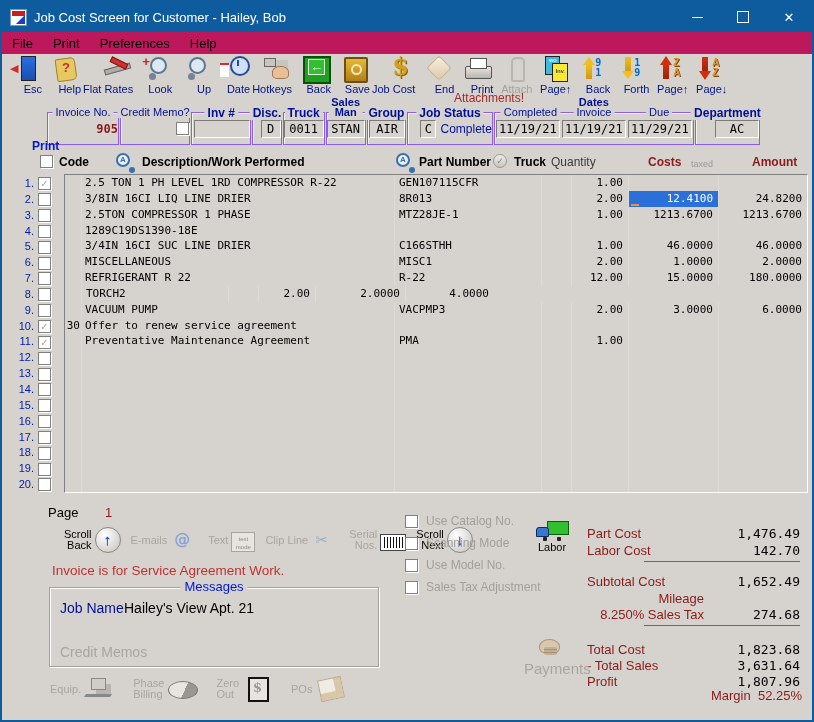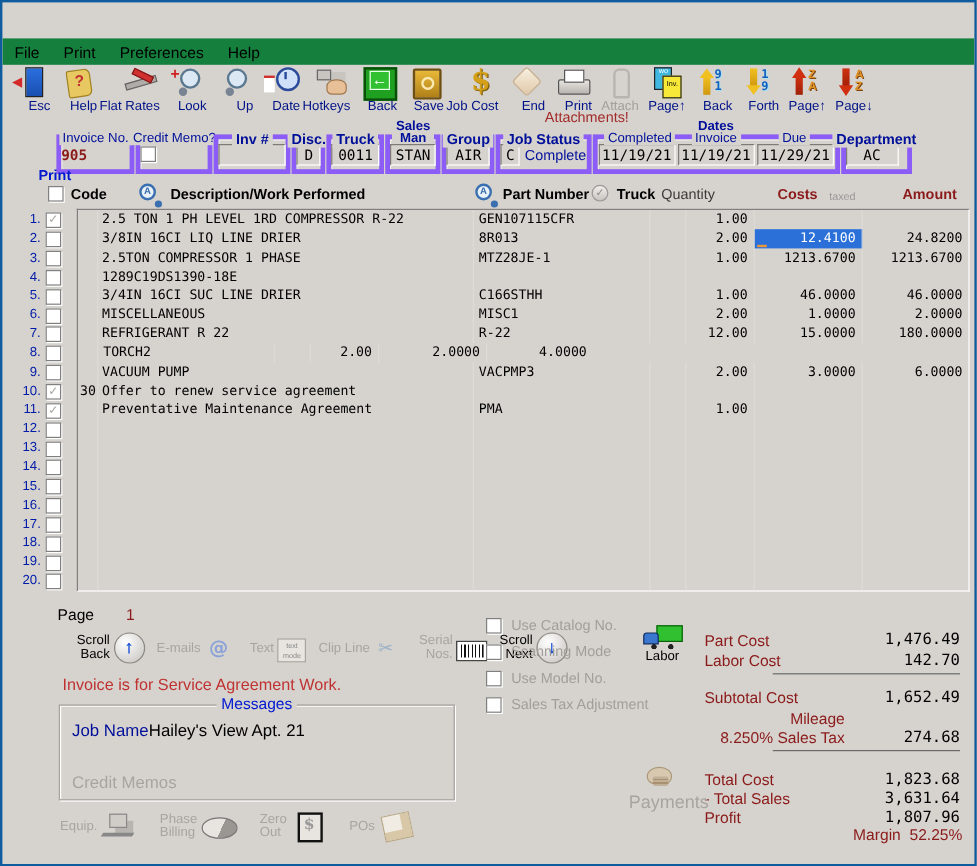--- a/index.html
+++ b/index.html
@@ -16,21 +16,21 @@
   .app-icon::before { content:""; position:absolute; left:1px; top:1px; width:13px; height:5px; background:#c81e1e; }
   .app-icon::after { content:""; position:absolute; right:1px; bottom:1px; width:0; height:0;
     border-left:9px solid transparent; border-bottom:9px solid #1e3cc8; }
   .title-text { font-size:13px; margin-left:7px; }
   .winbtns { margin-left:auto; display:flex; height:30px; }
   .wbtn { width:46px; height:30px; display:flex; align-items:center; justify-content:center; color:#fff; }
   .wbtn.min::before { content:""; width:11px; border-bottom:1px solid #fff; }
   .wbtn.max::before { content:""; width:10px; height:10px; border:1px solid #fff; }
   .wbtn.close::before { content:"\2715"; font-size:13px; }
   
-  .menubar { position:absolute; left:0; top:30px; right:0; height:22px; background:#15803d;
+  .menubar { position:absolute; left:0; top:30px; right:0; height:22px; background:#be185d;
     display:flex; align-items:center; font-size:13px; }
   .menu-item { padding:0 10px; }
   
   .toolbar { position:absolute; left:2px; top:53px; right:0; height:46px; display:flex; align-items:flex-start; }
   .tbtn { min-width:39px; padding:0 1px; display:flex; flex-direction:column; align-items:flex-end; }
   .tlabel { font-size:11px; color:#001287; margin-top:1px; white-space:nowrap; }
   .tlabel.dis { color:#a3a09b; }
   .ticon { width:32px; height:27px; position:relative; }
   .i-door::before { content:""; position:absolute; left:11px; top:1px; width:13px; height:23px;
     background:linear-gradient(#2a6fe0,#1a4fb0); border:1px solid #222; }
@@ -93,22 +93,22 @@
   .i-sort-za::after, .i-sort-az::after { position:absolute; left:17px; top:3px; width:9px;
     font:bold 10px/10px "Liberation Sans", sans-serif; color:#e09020; word-break:break-all; text-shadow:1px 1px 0 #804810; }
   .i-sort-za::after { content:"ZA"; }
   .i-sort-az { background:linear-gradient(#d03010,#a02008) 7px 2px/6px 15px no-repeat; }
   .i-sort-az::before { content:""; position:absolute; left:4px; top:16px; border-left:6px solid transparent;
     border-right:6px solid transparent; border-top:9px solid #d03010; }
   .i-sort-az::after { content:"AZ"; }
   .note-attachments { position:absolute; left:452px; top:89px; font-size:12px; color:#a22a2a; }
   
   .hdr-panel { position:absolute; left:45px; top:105px; width:714px; height:38px; display:flex; }
-  .grp { position:relative; border:4px solid #8b5cf6; box-shadow:1px 1px 0 #f4f2ee inset; margin-right:1px;
-    display:flex; align-items:center; justify-content:flex-start; height:33px; margin-top:5px; }
+  .grp { position:relative; border:1px solid #8b5cf6; box-shadow:1px 1px 0 #f4f2ee inset; margin-right:1px;
+    display:flex; align-items:center; justify-content:flex-end; height:33px; margin-top:5px; }
   .grp-label { position:absolute; top:-7px; left:50%; transform:translateX(-50%); background:#d6d3ce;
     padding:0 3px; font-size:11px; color:#000f9a; white-space:nowrap; }
   .grp-label.bold { font-weight:bold; font-size:12px; }
   .grp-label.two { top:-16px; text-align:center; line-height:10px; font-size:11px; }
   .fld { background:#d6d3ce; border-top:1px solid #7e7b76; border-left:1px solid #7e7b76;
     border-bottom:1px solid #fff; border-right:1px solid #fff;
     font:12px "DejaVu Sans Mono", monospace; text-align:center; color:#000; padding:1px 2px; }
   .cb { width:13px; height:13px; background:#fff; border:1px solid #808080;
     box-shadow:1px 1px 0 #fff; font:10px/11px "DejaVu Sans", sans-serif; text-align:center; color:#aaa7a2; }
   .val-maroon { color:#8b1a1a; font:bold 12px "DejaVu Sans Mono", monospace; }
@@ -213,20 +213,29 @@
   .i-zero::after { content:"$"; position:absolute; left:12px; top:4px; font:bold 13px "DejaVu Serif", serif; color:#999; }
   .i-pos::before { content:""; position:absolute; left:5px; top:2px; width:22px; height:20px;
     background:#f0ece4; border:1px solid #b8a888; transform:rotate(-12deg);
     box-shadow:inset -7px -7px 0 #d8c8a8; }
 </style>
 </head>
 <body>
 
 <div id="win">
 
+  <div class="titlebar">
+    <div class="app-icon"></div>
+    <div class="title-text">Job Cost Screen for Customer - Hailey, Bob</div>
+    <div class="winbtns">
+      <div class="wbtn min"></div>
+      <div class="wbtn max"></div>
+      <div class="wbtn close"></div>
+    </div>
+  </div>
 
   <div class="menubar">
     <span class="menu-item">File</span>
     <span class="menu-item">Print</span>
     <span class="menu-item">Preferences</span>
     <span class="menu-item">Help</span>
   </div>
 
   <div class="toolbar" id="toolbar">
       <div class="tbtn">

